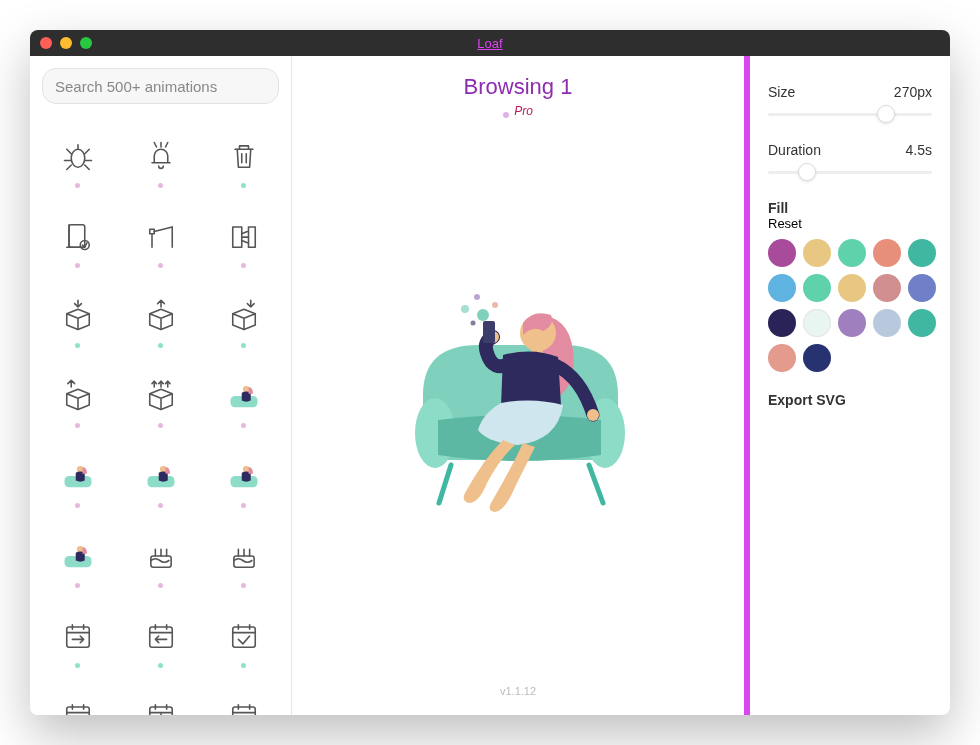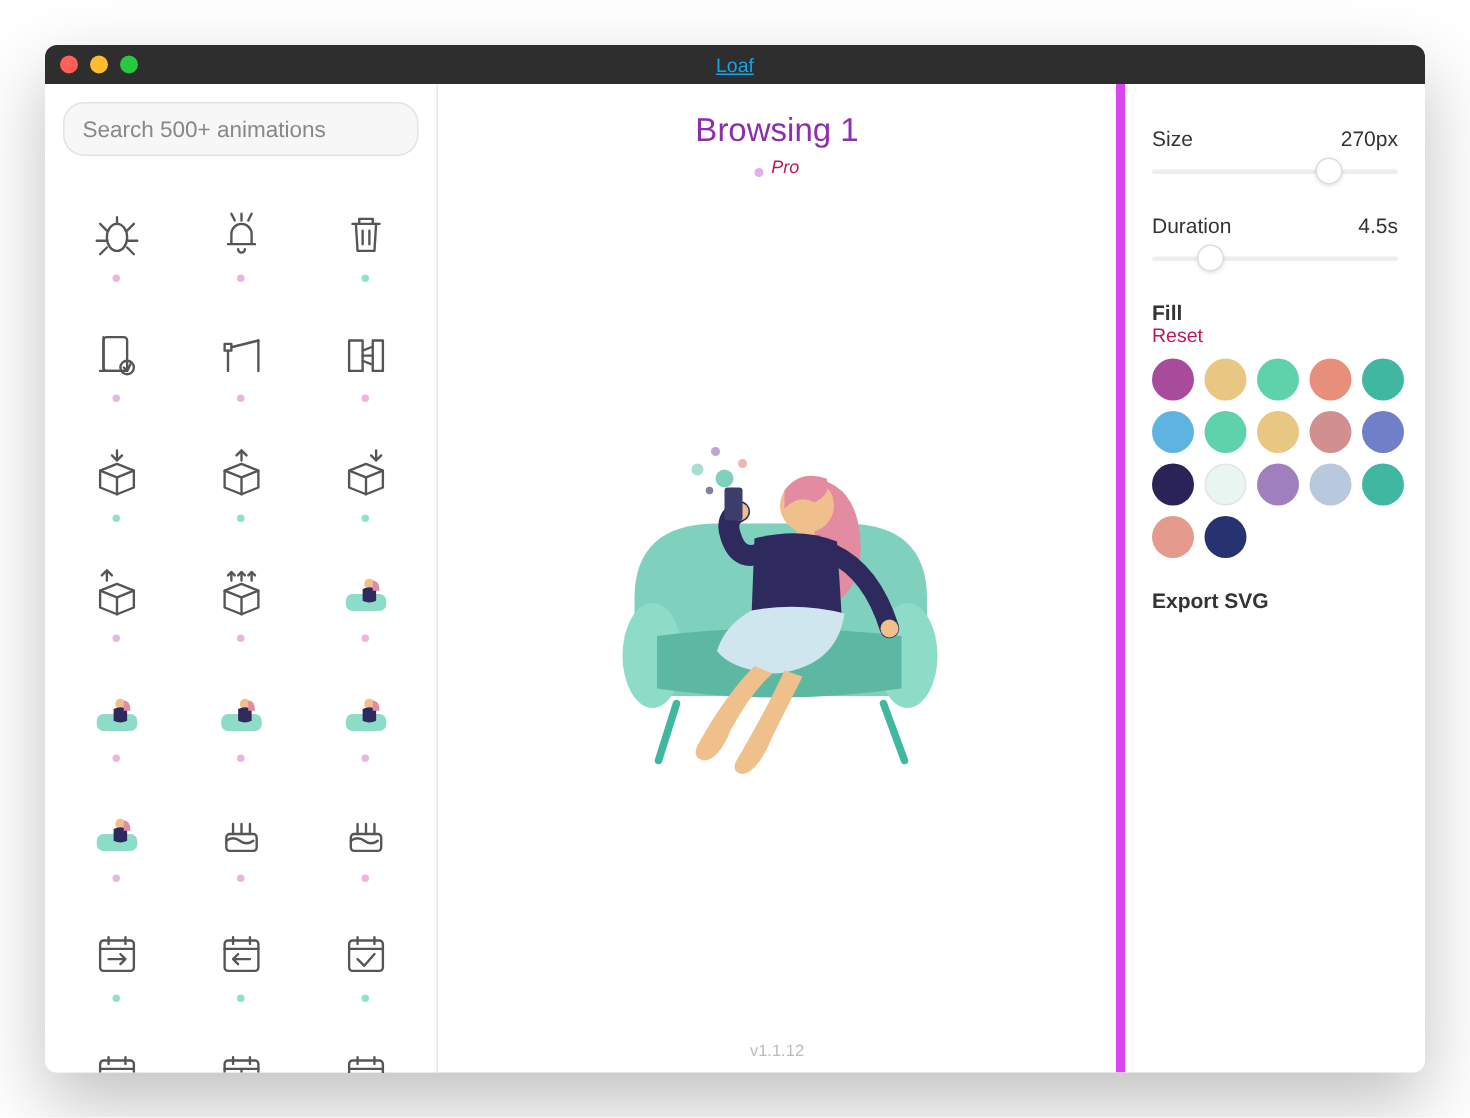--- a/index.html
+++ b/index.html
@@ -33,21 +33,21 @@
   .traffic span {
     width: 12px; height: 12px; border-radius: 50%;
   }
   .t-red { background: #ff5f57; }
   .t-yellow { background: #febc2e; }
   .t-green { background: #28c840; }
   .titlebar-title {
     position: absolute;
     left: 0; right: 0;
     text-align: center;
-    color: #0ea5e9;
+    color: #d946ef;
     font-size: 13px;
     pointer-events: none;
     text-decoration: underline;
   }
   .content {
     flex: 1;
     display: flex;
     min-height: 0;
   }
   
@@ -134,21 +134,21 @@
   .preview-canvas {
     flex: 1;
     width: 100%;
     display: flex;
     align-items: center;
     justify-content: center;
   }
   .version {
     font-size: 11px;
     color: #bbb;
-    padding-bottom: 8px;
+    padding-bottom: 18px;
   }
   
   .settings {
     width: 200px;
     padding: 28px 18px 0;
     font-size: 14px;
     color: #333;
   }
   .setting-row {
     display: flex;
@@ -176,21 +176,21 @@
     transform: translateX(-50%);
   }
   .section-header {
     display: flex;
     justify-content: space-between;
     align-items: baseline;
     margin: 10px 0 8px;
     flex-direction: column;
   }
   .section-header .label { font-weight: 600; font-size: 14px; }
-  .section-header .reset { color: #be185d; font-size: 13px; cursor: pointer; text-align: center; }
+  .section-header .reset { color: #000000; font-size: 13px; cursor: pointer; text-align: center; }
   .swatches {
     display: grid;
     grid-template-columns: repeat(5, 28px);
     gap: 7px;
     margin-bottom: 20px;
   }
   .swatch {
     width: 28px; height: 28px; border-radius: 50%;
     cursor: pointer;
     border: none;

